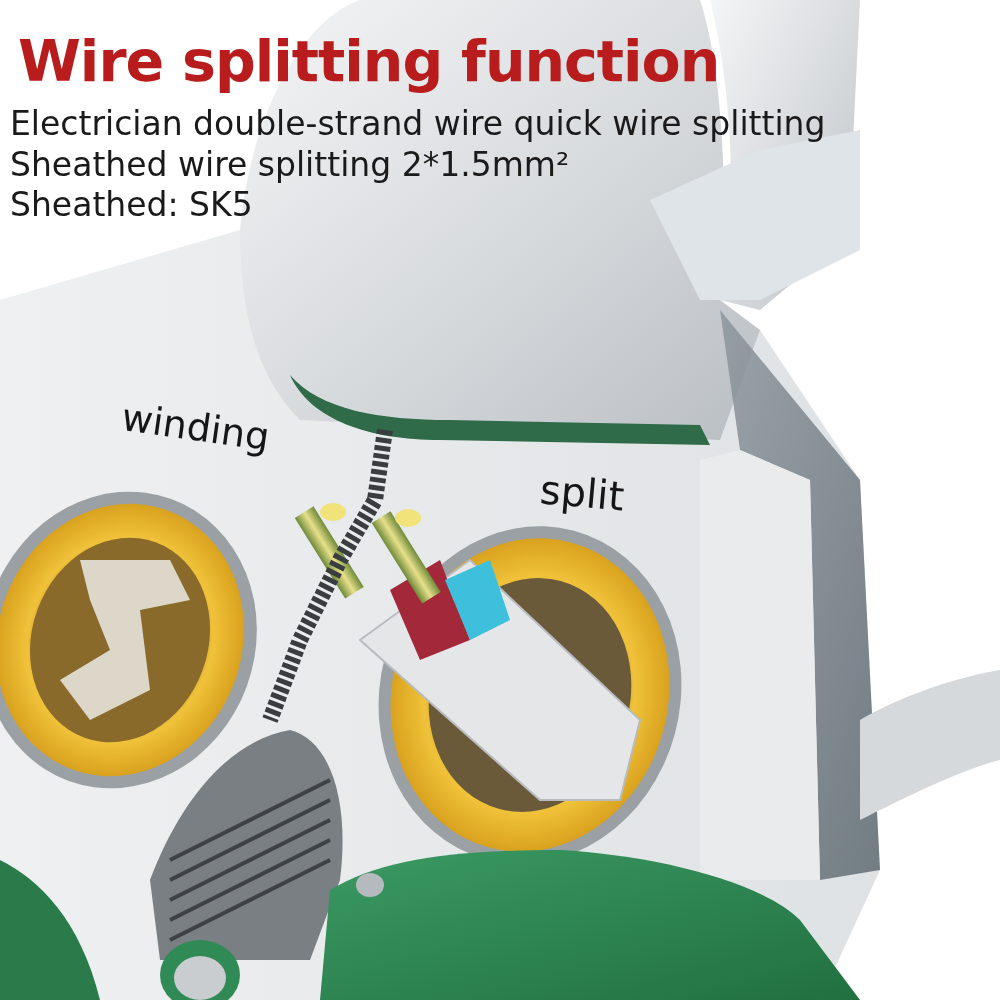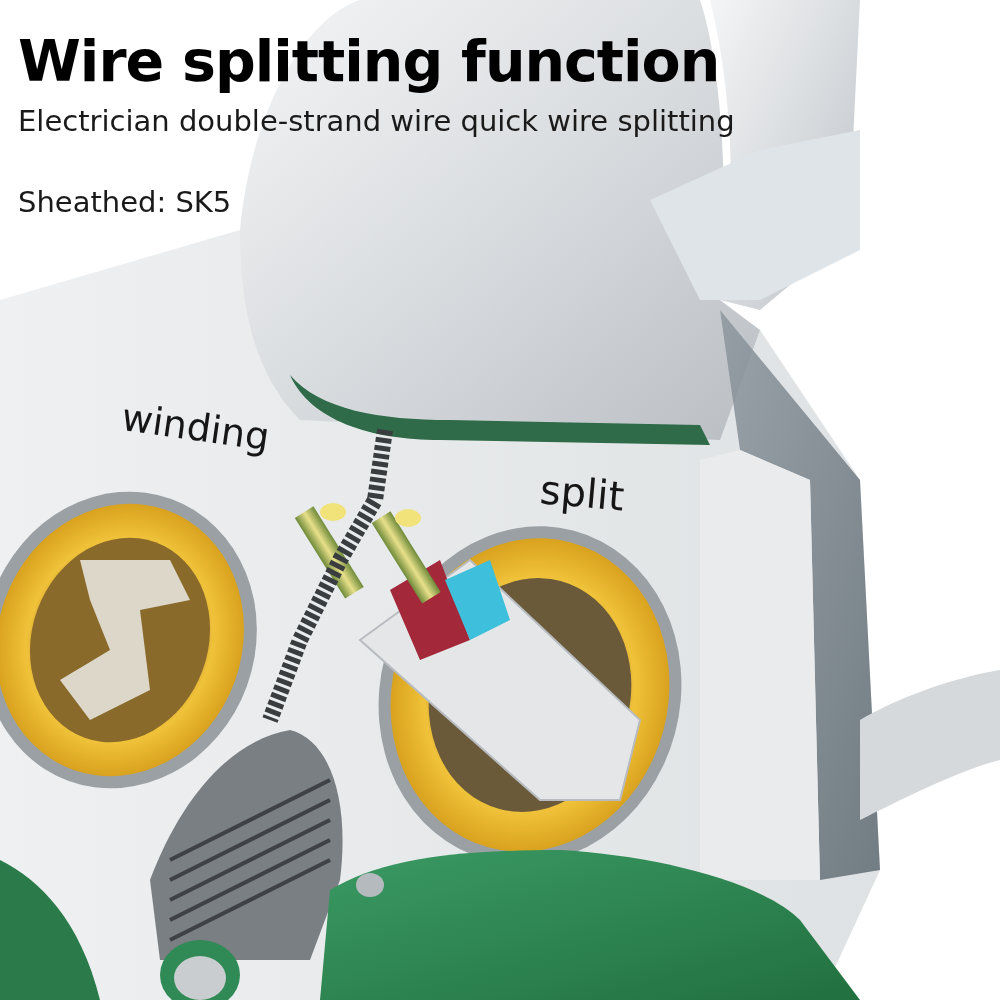--- a/index.html
+++ b/index.html
@@ -1,20 +1,20 @@
 <!DOCTYPE html>
 <html><head>
 <meta charset="utf-8">
 <style>
   html, body { margin: 0; padding: 0; }
   body { width: 1000px; height: 1000px; background: #ffffff; overflow: hidden; position: relative; font-family: "DejaVu Sans", sans-serif; }
   .scene { position: absolute; left: 0; top: 0; width: 1000px; height: 1000px; }
-  .overlay-text { position: absolute; color: #000000; }
+  .overlay-text { position: absolute; color: #b91c1c; }
   .headline { left: 18px; top: 28px; font-size: 57px; font-weight: bold; letter-spacing: -1px; white-space: nowrap; }
-  .spec { left: 18px; font-size: 29px; white-space: nowrap; color: #1a1a1a; }
+  .spec { left: 10px; font-size: 33px; white-space: nowrap; color: #1a1a1a; }
   .spec-0 { top: 104px; }
   .spec-1 { top: 145px; }
   .spec-2 { top: 185px; }
   .label-winding { position: absolute; left: 125px; top: 395px; font-size: 38px; color: #161616; transform: rotate(8deg); transform-origin: left top; }
   .label-split { position: absolute; left: 540px; top: 470px; font-size: 40px; color: #161616; transform: rotate(5deg); }
 </style>
 </head>
 <body>
 
 <div class="scene">
@@ -93,17 +93,18 @@
 
     <path d="M320 1000 L330 890 C380 860 450 850 560 850 C650 855 760 880 800 920 L860 1000 Z" fill="url(#green)"></path>
     <path d="M0 860 C40 880 80 920 100 1000 L0 1000 Z" fill="#2a7a4a"></path>
     <ellipse cx="200" cy="975" rx="40" ry="35" fill="#2f8a55"></ellipse>
     <ellipse cx="200" cy="978" rx="26" ry="22" fill="#c9cdd0"></ellipse>
     <ellipse cx="370" cy="885" rx="14" ry="12" fill="#b5babe"></ellipse>
   </svg>
 
   <div class="overlay-text headline">Wire splitting function</div>
   <div class="overlay-text spec spec-0">Electrician double-strand wire quick wire splitting</div>
+  <div class="overlay-text spec spec-1">Sheathed wire splitting 2*1.5mm²</div>
   <div class="overlay-text spec spec-2">Sheathed: SK5</div>
 
   <div class="label-winding">winding</div>
   <div class="label-split">split</div>
 </div>
 
 </body></html>

